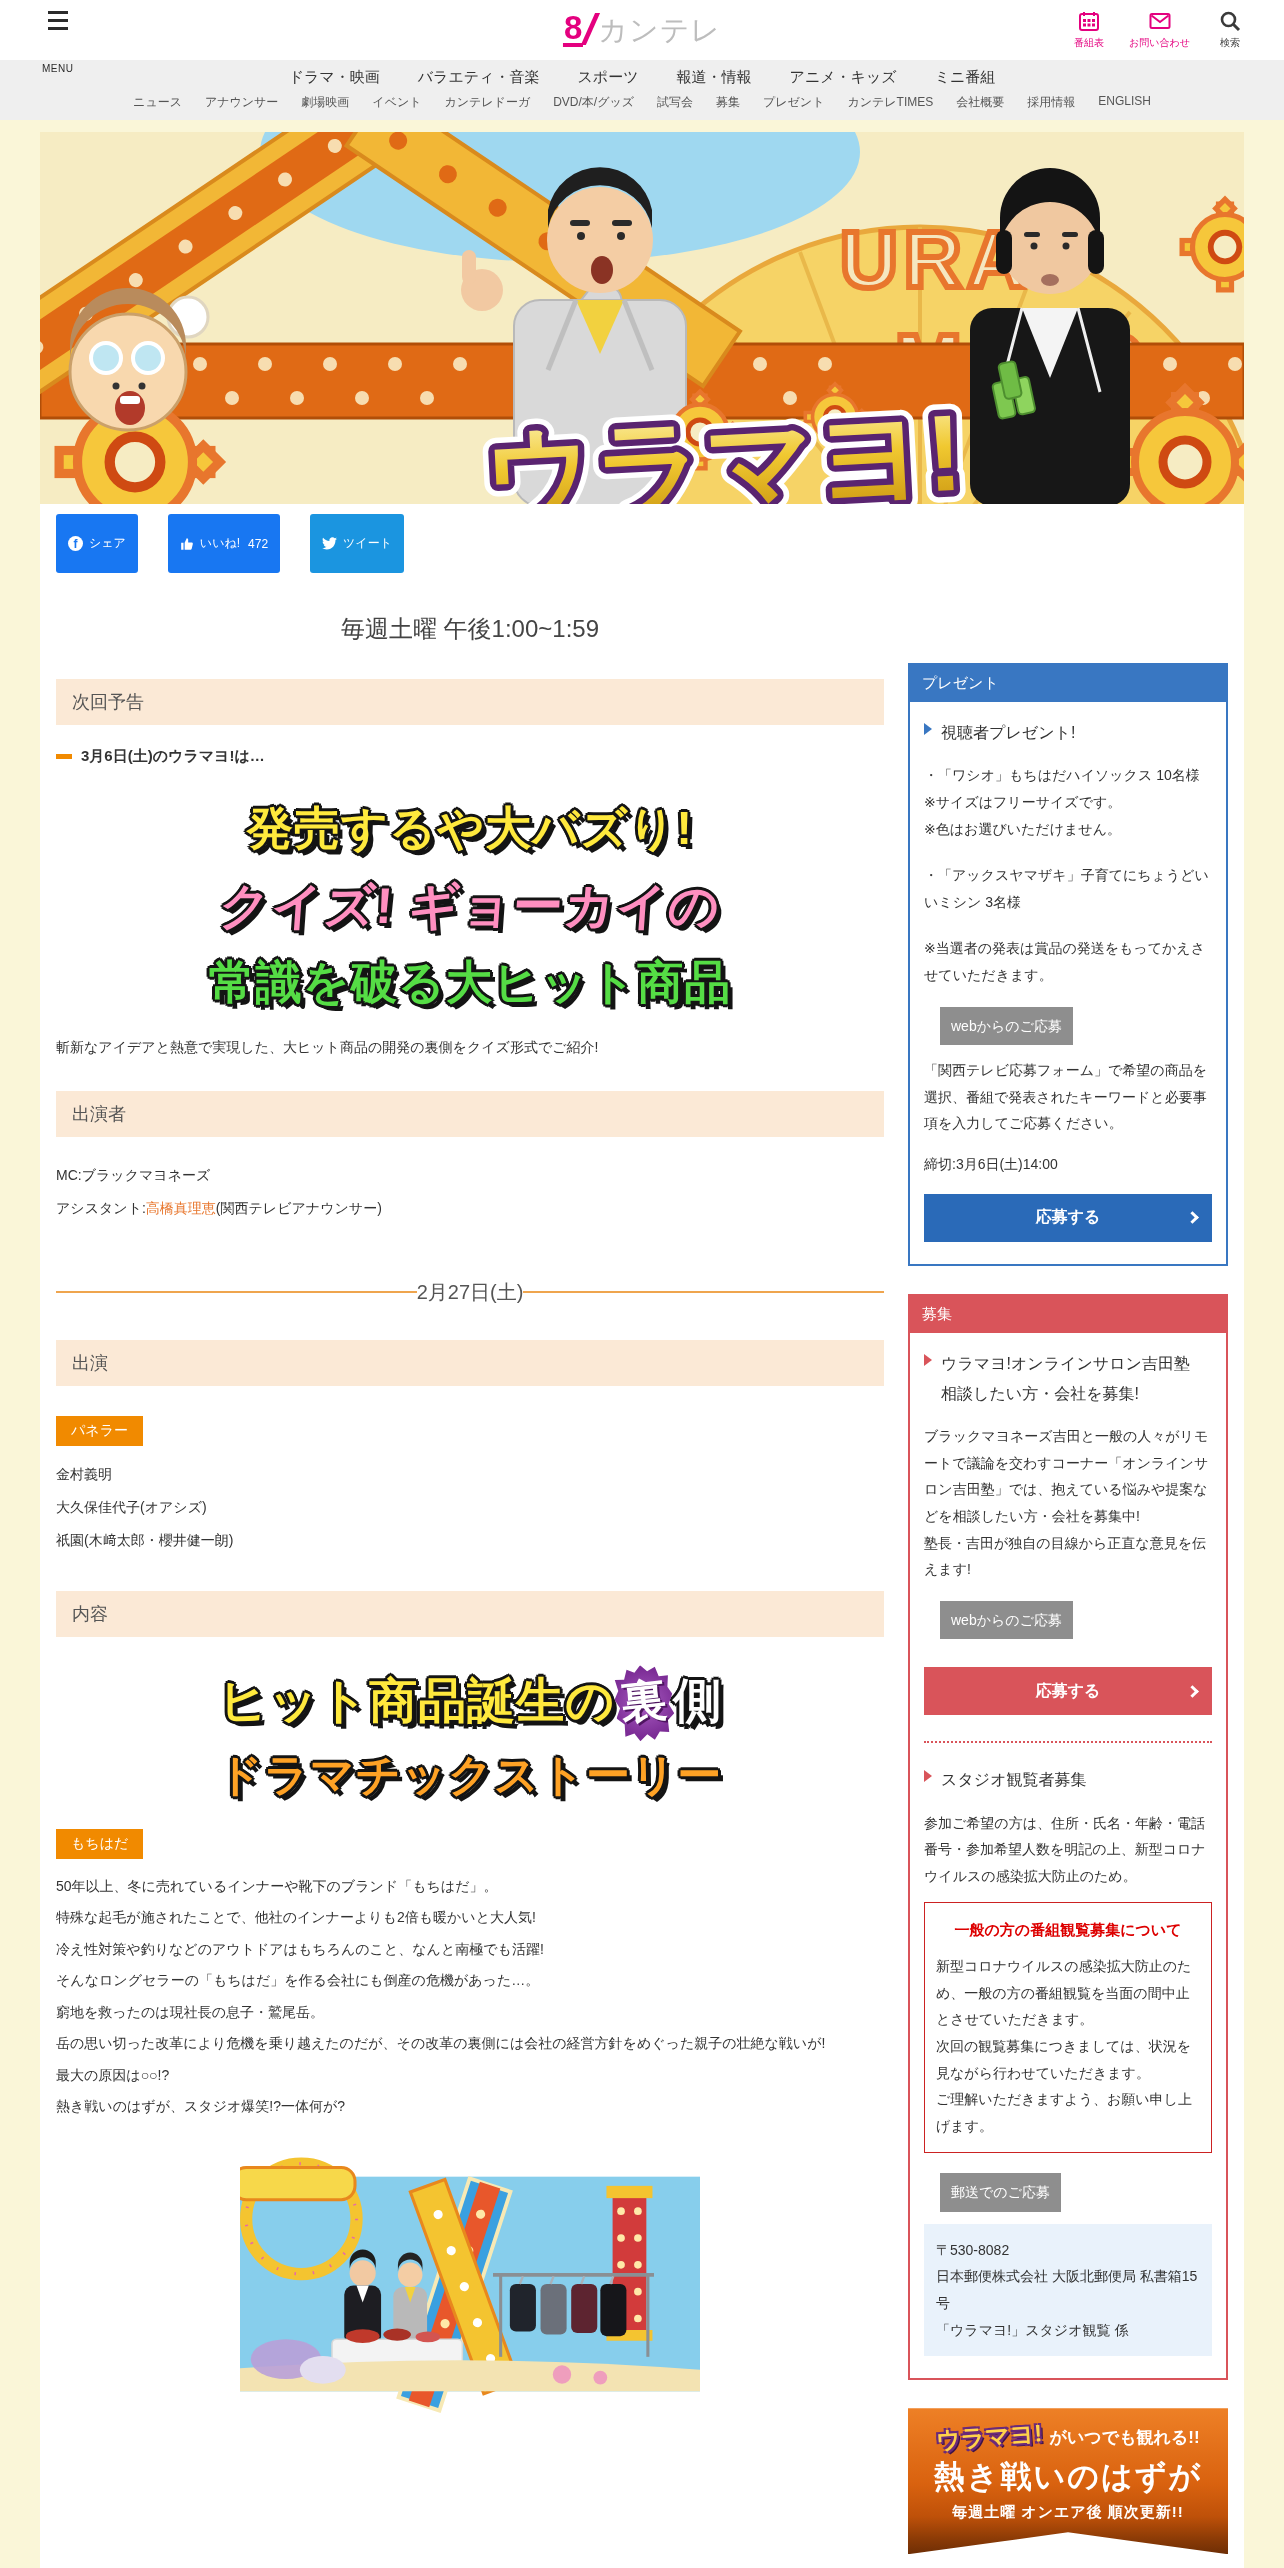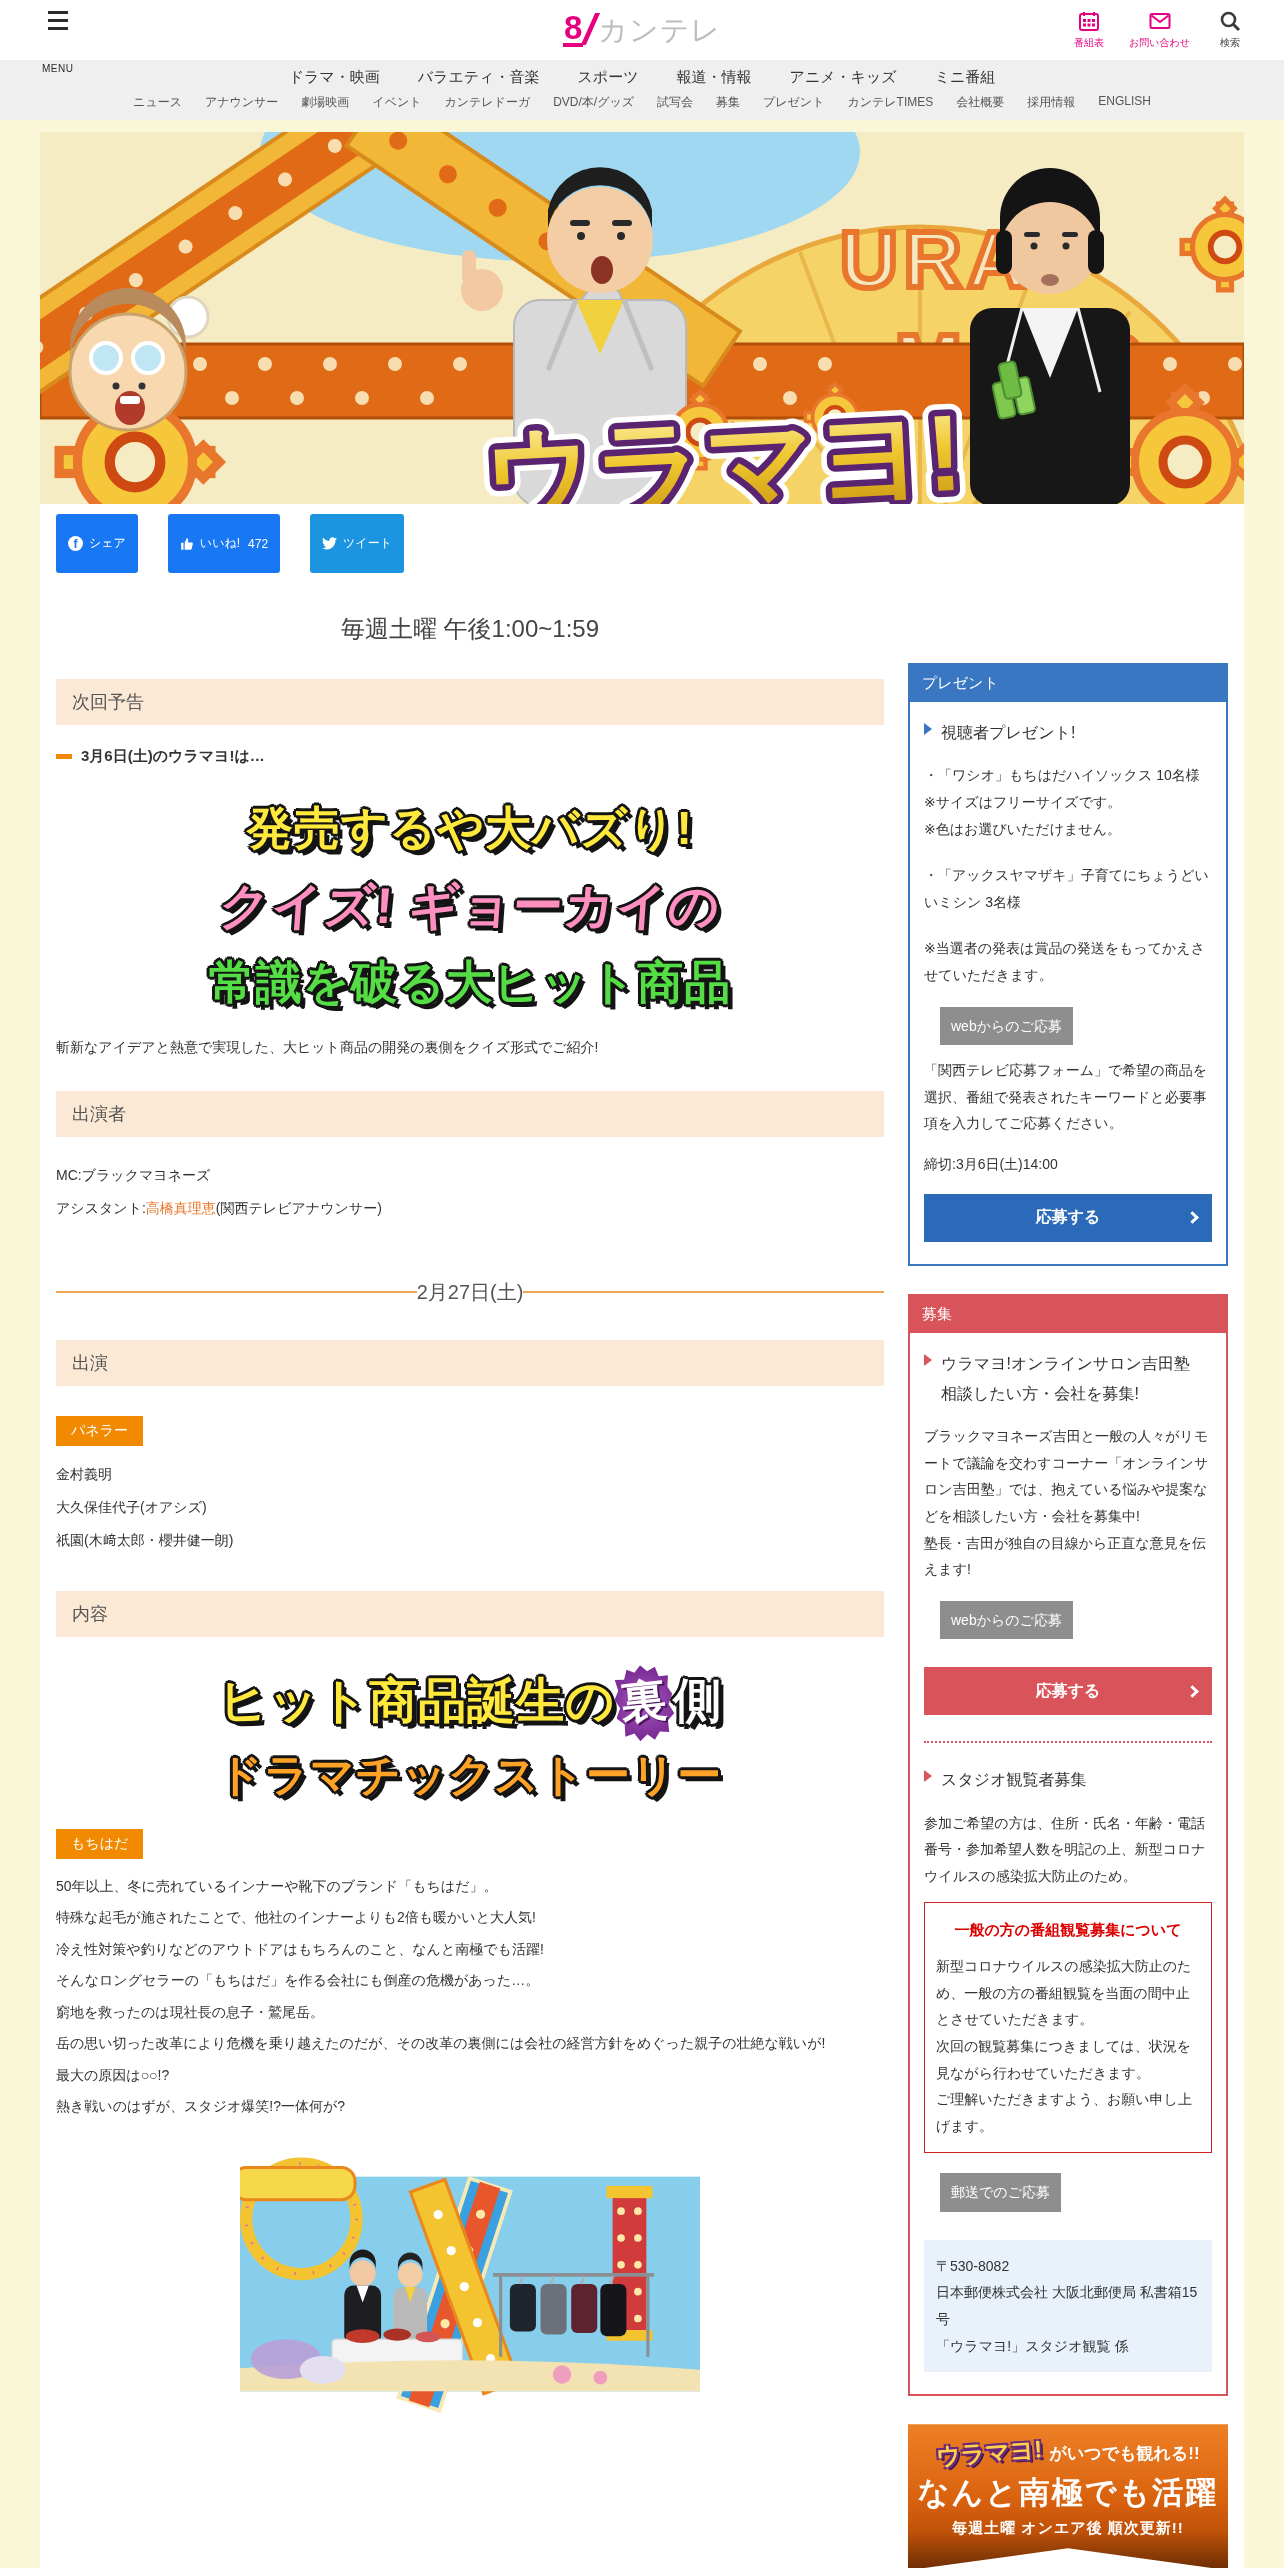--- a/index.html
+++ b/index.html
@@ -80,21 +80,21 @@
   .tri.red-t { border-left-color: #d9545a; }
   .mt14 { margin-top: 14px; }
   .mt20 { margin-top: 20px; }
   .gray-badge { display: inline-block; background: #8e8e8e; color: #fff; padding: 6px 11px; font-size: 14px; margin: 18px 16px 12px; }
   .apply { position: relative; background: #2a6ab8; color: #fff; font-weight: bold; font-size: 16px; height: 48px; display: flex; align-items: center; justify-content: center; margin-top: 16px; cursor: pointer; }
   .apply.red-b { background: #d9545a; }
   .chev { position: absolute; right: 15px; width: 9px; height: 9px; border-top: 3px solid #fff; border-right: 3px solid #fff; transform: rotate(45deg); }
   .dotted { border-top: 2px dotted #d9545a; margin: 26px 0 22px; }
   .notice { border: 1px solid #cc2222; padding: 13px 11px; margin: 12px 0 2px; }
   .notice-t { color: #dd0000; font-weight: bold; text-align: center; font-size: 15px; margin-bottom: 9px; }
-  .addr { background: #e9f2fb; padding: 13px 12px; margin-top: 16px; }
+  .addr { background: #e9f2fb; padding: 13px 12px; margin-top: 0; }
   
   .ondemand { clip-path: polygon(0 0, 100% 0, 100% 100%, 50% 85%, 0 100%); background: linear-gradient(180deg, #ee8026 0%, #d9620f 52%, #bf5109 74%, #8a3a06 90%, #6e2e05 100%); color: #fff; text-align: center; padding: 13px 0 32px; cursor: pointer; }
   .od-row1 { display: flex; justify-content: center; align-items: center; gap: 7px; }
   .od-logo { font-size: 24px; font-weight: 900; color: #ffd24a; transform: rotate(-4deg); text-shadow: 2px 2px 0 #6a2a7a, -2px 2px 0 #6a2a7a, 2px -2px 0 #6a2a7a, -2px -2px 0 #6a2a7a, 3px 3px 0 #3c1348; }
   .od-tag { font-size: 17px; font-weight: bold; }
   .od-title { font-size: 31px; font-weight: 900; letter-spacing: 2px; margin-top: 3px; }
   .od-sub { font-size: 15px; font-weight: bold; margin-top: 5px; letter-spacing: 1px; }
   
   .douga { border: 3px dashed #f277b6; background: #fff; text-align: center; padding: 12px 6px 13px; margin-top: 28px; cursor: pointer; }
 </style>
@@ -524,21 +524,21 @@
             <div>「ウラマヨ!」スタジオ観覧 係</div>
           </div>
         </div>
       </div>
 
       <div class="ondemand">
         <div class="od-row1">
           <span class="od-logo">ウラマヨ!</span>
           <span class="od-tag">がいつでも観れる!!</span>
         </div>
-        <div class="od-title">なんと南極でも活躍</div>
+        <div class="od-title">熱き戦いのはずが</div>
         <div class="od-sub">毎週土曜 オンエア後 順次更新!!</div>
       </div>
 
       <div class="douga">
         
         
       </div>
 
     </div>
   </div>

